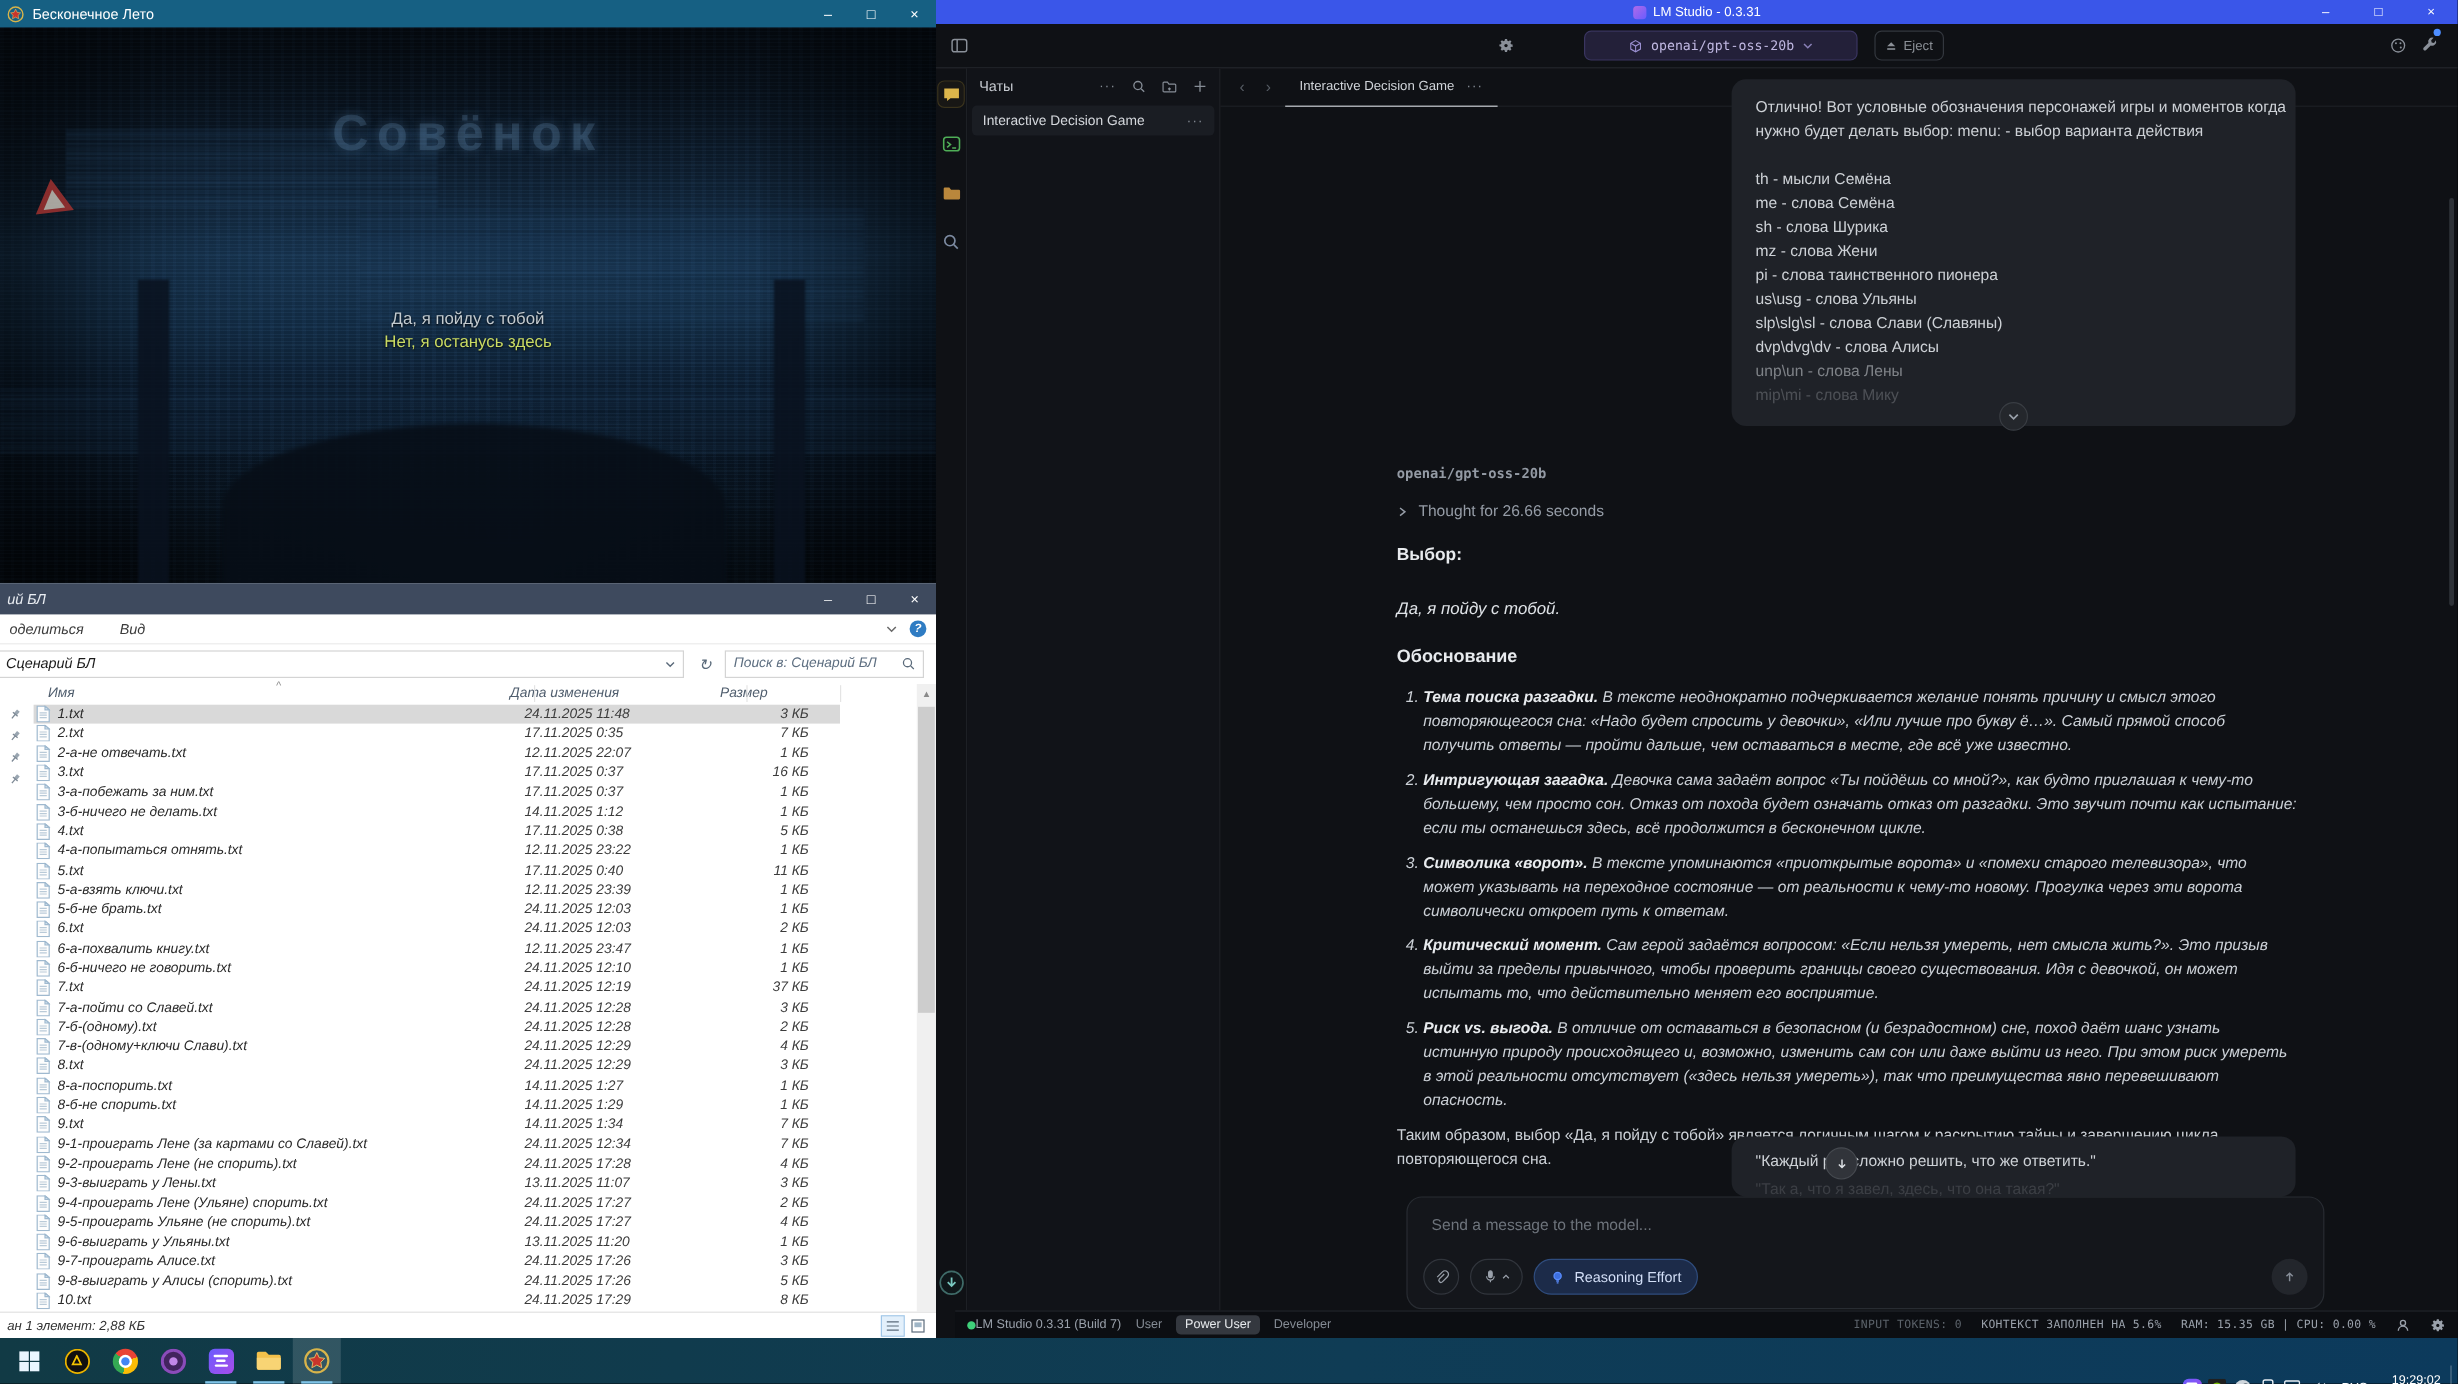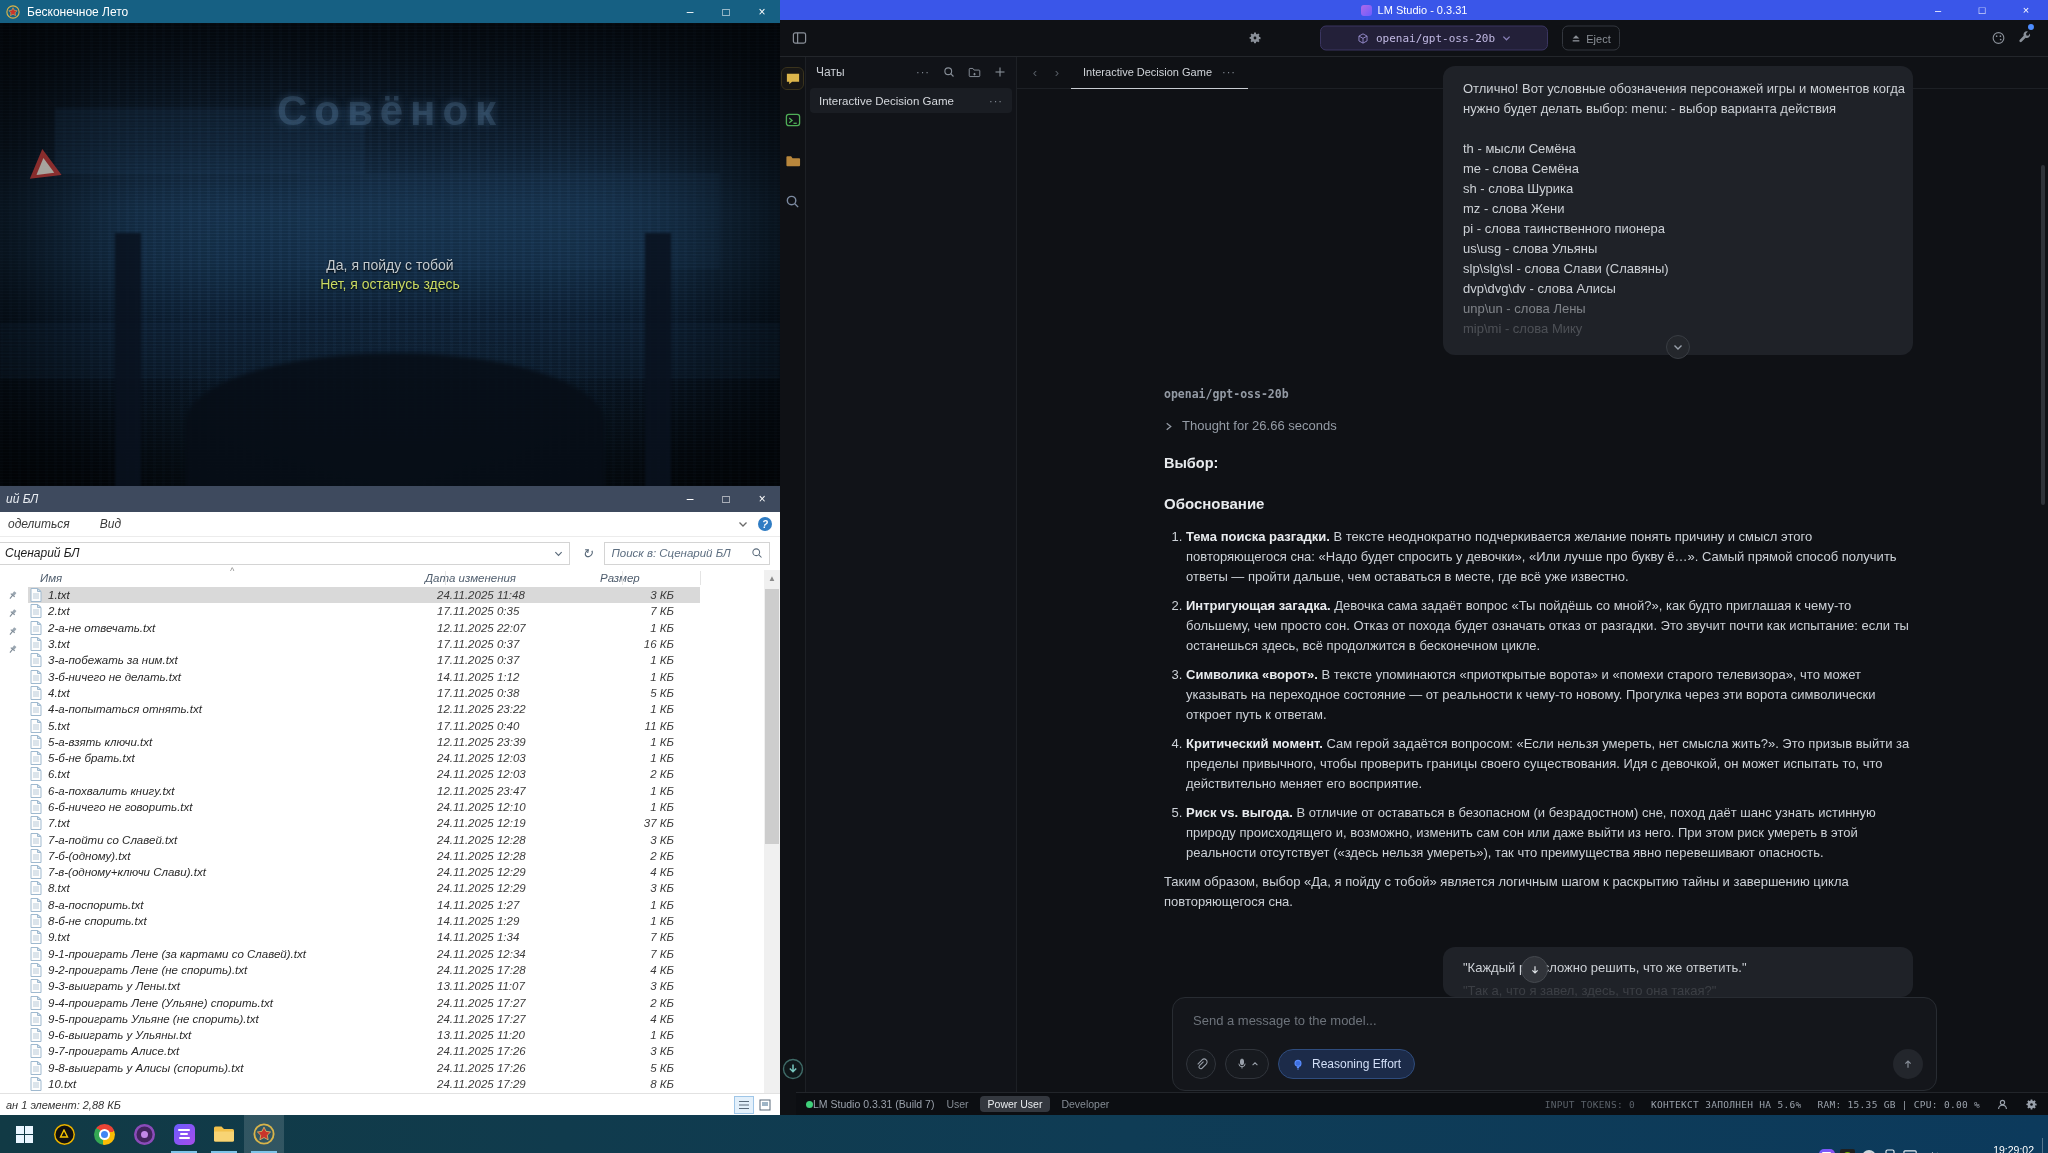--- a/index.html
+++ b/index.html
@@ -96,21 +96,21 @@
   .bl.f1{opacity:.55;}
   .bl.f2{opacity:.26;}
   .expand-btn{position:absolute;left:50%;bottom:-4px;transform:translateX(-50%);width:24px;height:24px;border-radius:50%;background:#24272c;border:1px solid #393d43;display:flex;align-items:center;justify-content:center;}
   .asst{position:absolute;left:384px;top:384px;width:752px;font-size:13px;line-height:20px;color:#ccd1d7;}
   .model-label{font-family:"DejaVu Sans Mono",monospace;font-size:11.5px;font-weight:bold;color:#939aa4;}
   .thought{display:flex;align-items:center;gap:9px;margin-top:12px;color:#959ca6;font-size:13px;}
   .h-choice{margin-top:17px;font-size:14.5px;font-weight:bold;color:#e8ebee;}
   .choice-it{margin-top:24px;font-style:italic;font-size:14px;color:#dfe3e7;}
   .h-rat{margin-top:21px;font-size:15px;font-weight:bold;color:#e8ebee;}
   .asst ol{margin-top:13px;padding-left:22px;}
-  .asst li{margin-bottom:9px;}
+  .asst li{margin-bottom:9px;font-style:italic;}
   .asst li b{color:#e8ebee;}
   .concl{margin-top:2px;}
   .bub-bottom{left:663px;top:947px;width:470px;height:50px;padding:11px 20px;font-size:13px;line-height:20px;overflow:hidden;}
   .faded2{opacity:.16;margin-top:3px;}
   .scrollbtn{position:absolute;left:741px;top:956px;width:27px;height:27px;border-radius:50%;background:#31343a;border:1px solid #45494f;display:flex;align-items:center;justify-content:center;z-index:5;}
   .chat-scrollbar{position:absolute;right:3px;top:165px;width:4px;height:340px;border-radius:2px;background:#2e3238;}
   
   .comp{position:absolute;left:375px;top:997px;width:765px;height:94px;background:#14161b;border:1px solid #282c32;border-radius:13px;z-index:4;margin-left:17px;}
   .ph{position:absolute;left:20px;top:15px;font-size:13px;color:#6d737b;}
   .crow{position:absolute;left:13px;bottom:11px;display:flex;gap:9px;align-items:center;}
@@ -950,20 +950,21 @@
     <div class="model-label">openai/gpt-oss-20b</div>
     <div class="thought">
       <span>
           <svg width="9" height="9" viewBox="0 0 10 10" fill="none" stroke="#959ca6" stroke-width="1.4">
             <path d="M3 1.5L7.5 5 3 8.5"></path>
           </svg>
         </span>
       <span>Thought for 26.66 seconds</span>
     </div>
     <div class="h-choice">Выбор:</div>
+    <div class="choice-it">Да, я пойду с тобой.</div>
     <div class="h-rat">Обоснование</div>
     <ol>
         <li><b>Тема поиска разгадки. </b><span>В тексте неоднократно подчеркивается желание понять причину и смысл этого повторяющегося сна: «Надо будет спросить у девочки», «Или лучше про букву ё…». Самый прямой способ получить ответы — пройти дальше, чем оставаться в месте, где всё уже известно.</span></li>
         <li><b>Интригующая загадка. </b><span>Девочка сама задаёт вопрос «Ты пойдёшь со мной?», как будто приглашая к чему-то большему, чем просто сон. Отказ от похода будет означать отказ от разгадки. Это звучит почти как испытание: если ты останешься здесь, всё продолжится в бесконечном цикле.</span></li>
         <li><b>Символика «ворот». </b><span>В тексте упоминаются «приоткрытые ворота» и «помехи старого телевизора», что может указывать на переходное состояние — от реальности к чему-то новому. Прогулка через эти ворота символически откроет путь к ответам.</span></li>
         <li><b>Критический момент. </b><span>Сам герой задаётся вопросом: «Если нельзя умереть, нет смысла жить?». Это призыв выйти за пределы привычного, чтобы проверить границы своего существования. Идя с девочкой, он может испытать то, что действительно меняет его восприятие.</span></li>
         <li><b>Риск vs. выгода. </b><span>В отличие от оставаться в безопасном (и безрадостном) сне, поход даёт шанс узнать истинную природу происходящего и, возможно, изменить сам сон или даже выйти из него. При этом риск умереть в этой реальности отсутствует («здесь нельзя умереть»), так что преимущества явно перевешивают опасность.</span></li>
       </ol>
     <div class="concl">Таким образом, выбор «Да, я пойду с тобой» является логичным шагом к раскрытию тайны и завершению цикла повторяющегося сна.</div>
   </div>

